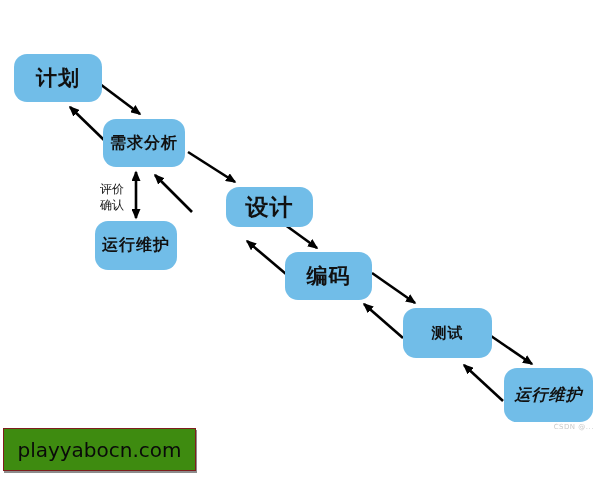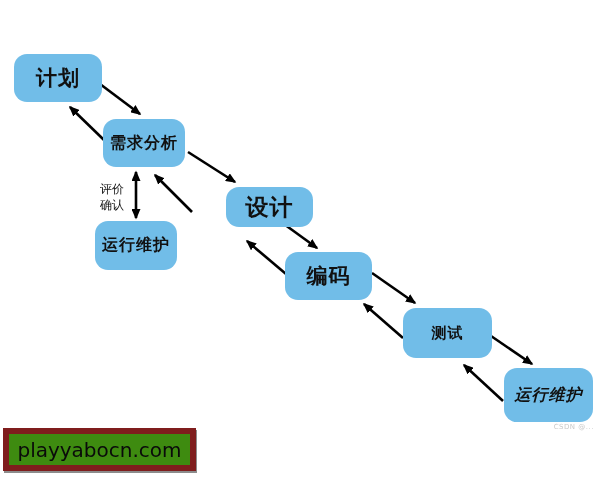--- a/index.html
+++ b/index.html
@@ -41,21 +41,21 @@
     line-height: 1.3;
     white-space: pre-line;
   }
   .banner {
     position: absolute;
     left: 3px;
     top: 428px;
     width: 193px;
     height: 43px;
     background: #3E8B10;
-    border: 6px solid #7f1d1d;
+    border: 1px solid #7f1d1d;
     box-shadow: 1px 2px 0 rgba(0,0,0,0.45);
     display: flex;
     align-items: center;
     justify-content: center;
     font-size: 20px;
     color: #0a0a0a;
     box-sizing: border-box;
   }
   .watermark {
     position: absolute;

